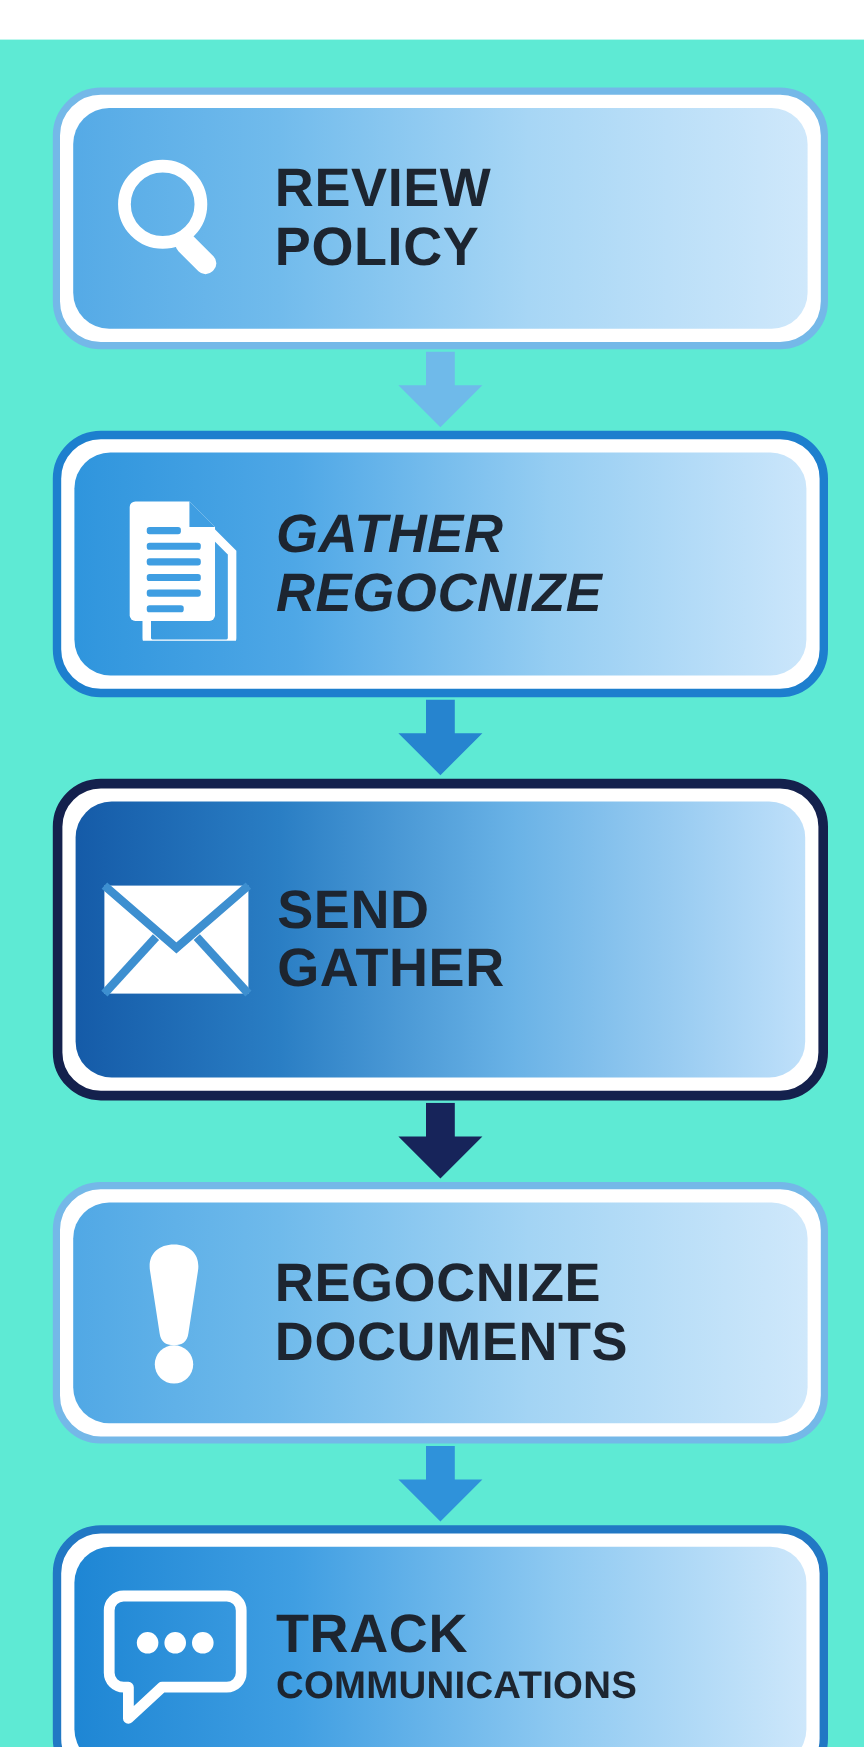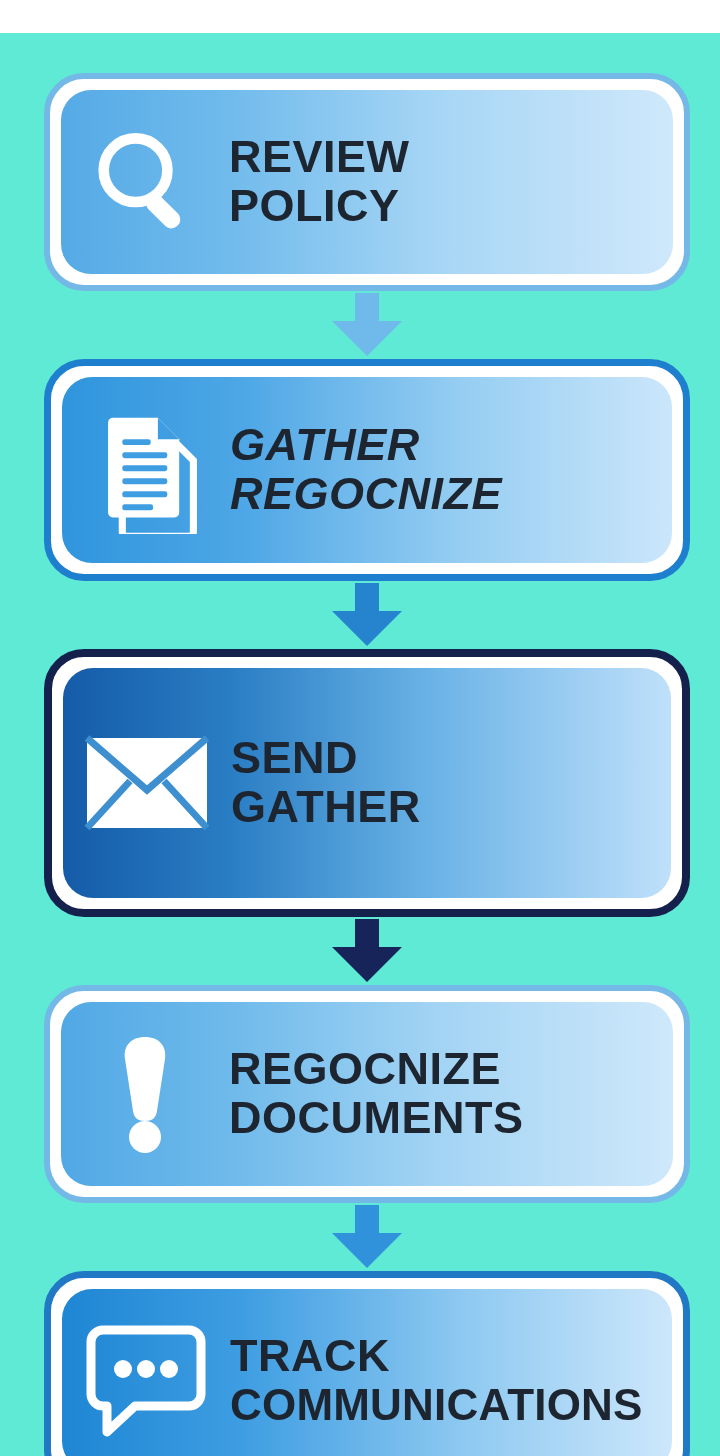--- a/index.html
+++ b/index.html
@@ -64,21 +64,21 @@
   }
 
   .label .l1, .label .l2 { display: block; white-space: nowrap; }
 
   
   .s1 .label { font-size: 45px; }
   .s2 .label { font-size: 45px; font-style: italic; }
   .s3 .label { font-size: 45px; }
   .s4 .label { font-size: 45px; }
   .s5 .label { font-size: 45px; }
-  .s5 .label .l2 { font-size: 44px; letter-spacing: 0.2px; }
+  .s5 .label .l2 { font-size: 32px; letter-spacing: 0.2px; }
 
   
   .s1 { border-width: 6px; border-color: #74b8e8; padding: 11px; }
   .s1 .step-inner { background: linear-gradient(to right, #55aae6 0%, #71bbec 28%, #a7d6f5 62%, #cfe8fb 100%); }
 
   .s2 { border-width: 7px; border-color: #1d7fce; padding: 11px; }
   .s2 .step-inner { background: linear-gradient(to right, #2f95dd 0%, #4ea7e6 30%, #95cdf2 65%, #cbe6fb 100%); }
 
   .s3 { border-width: 8px; border-color: #14214d; padding: 11px; }
   .s3 .step-inner { background: linear-gradient(to right, #155ba8 0%, #2a7ec4 28%, #69b2e6 60%, #bfe0fa 100%); }

